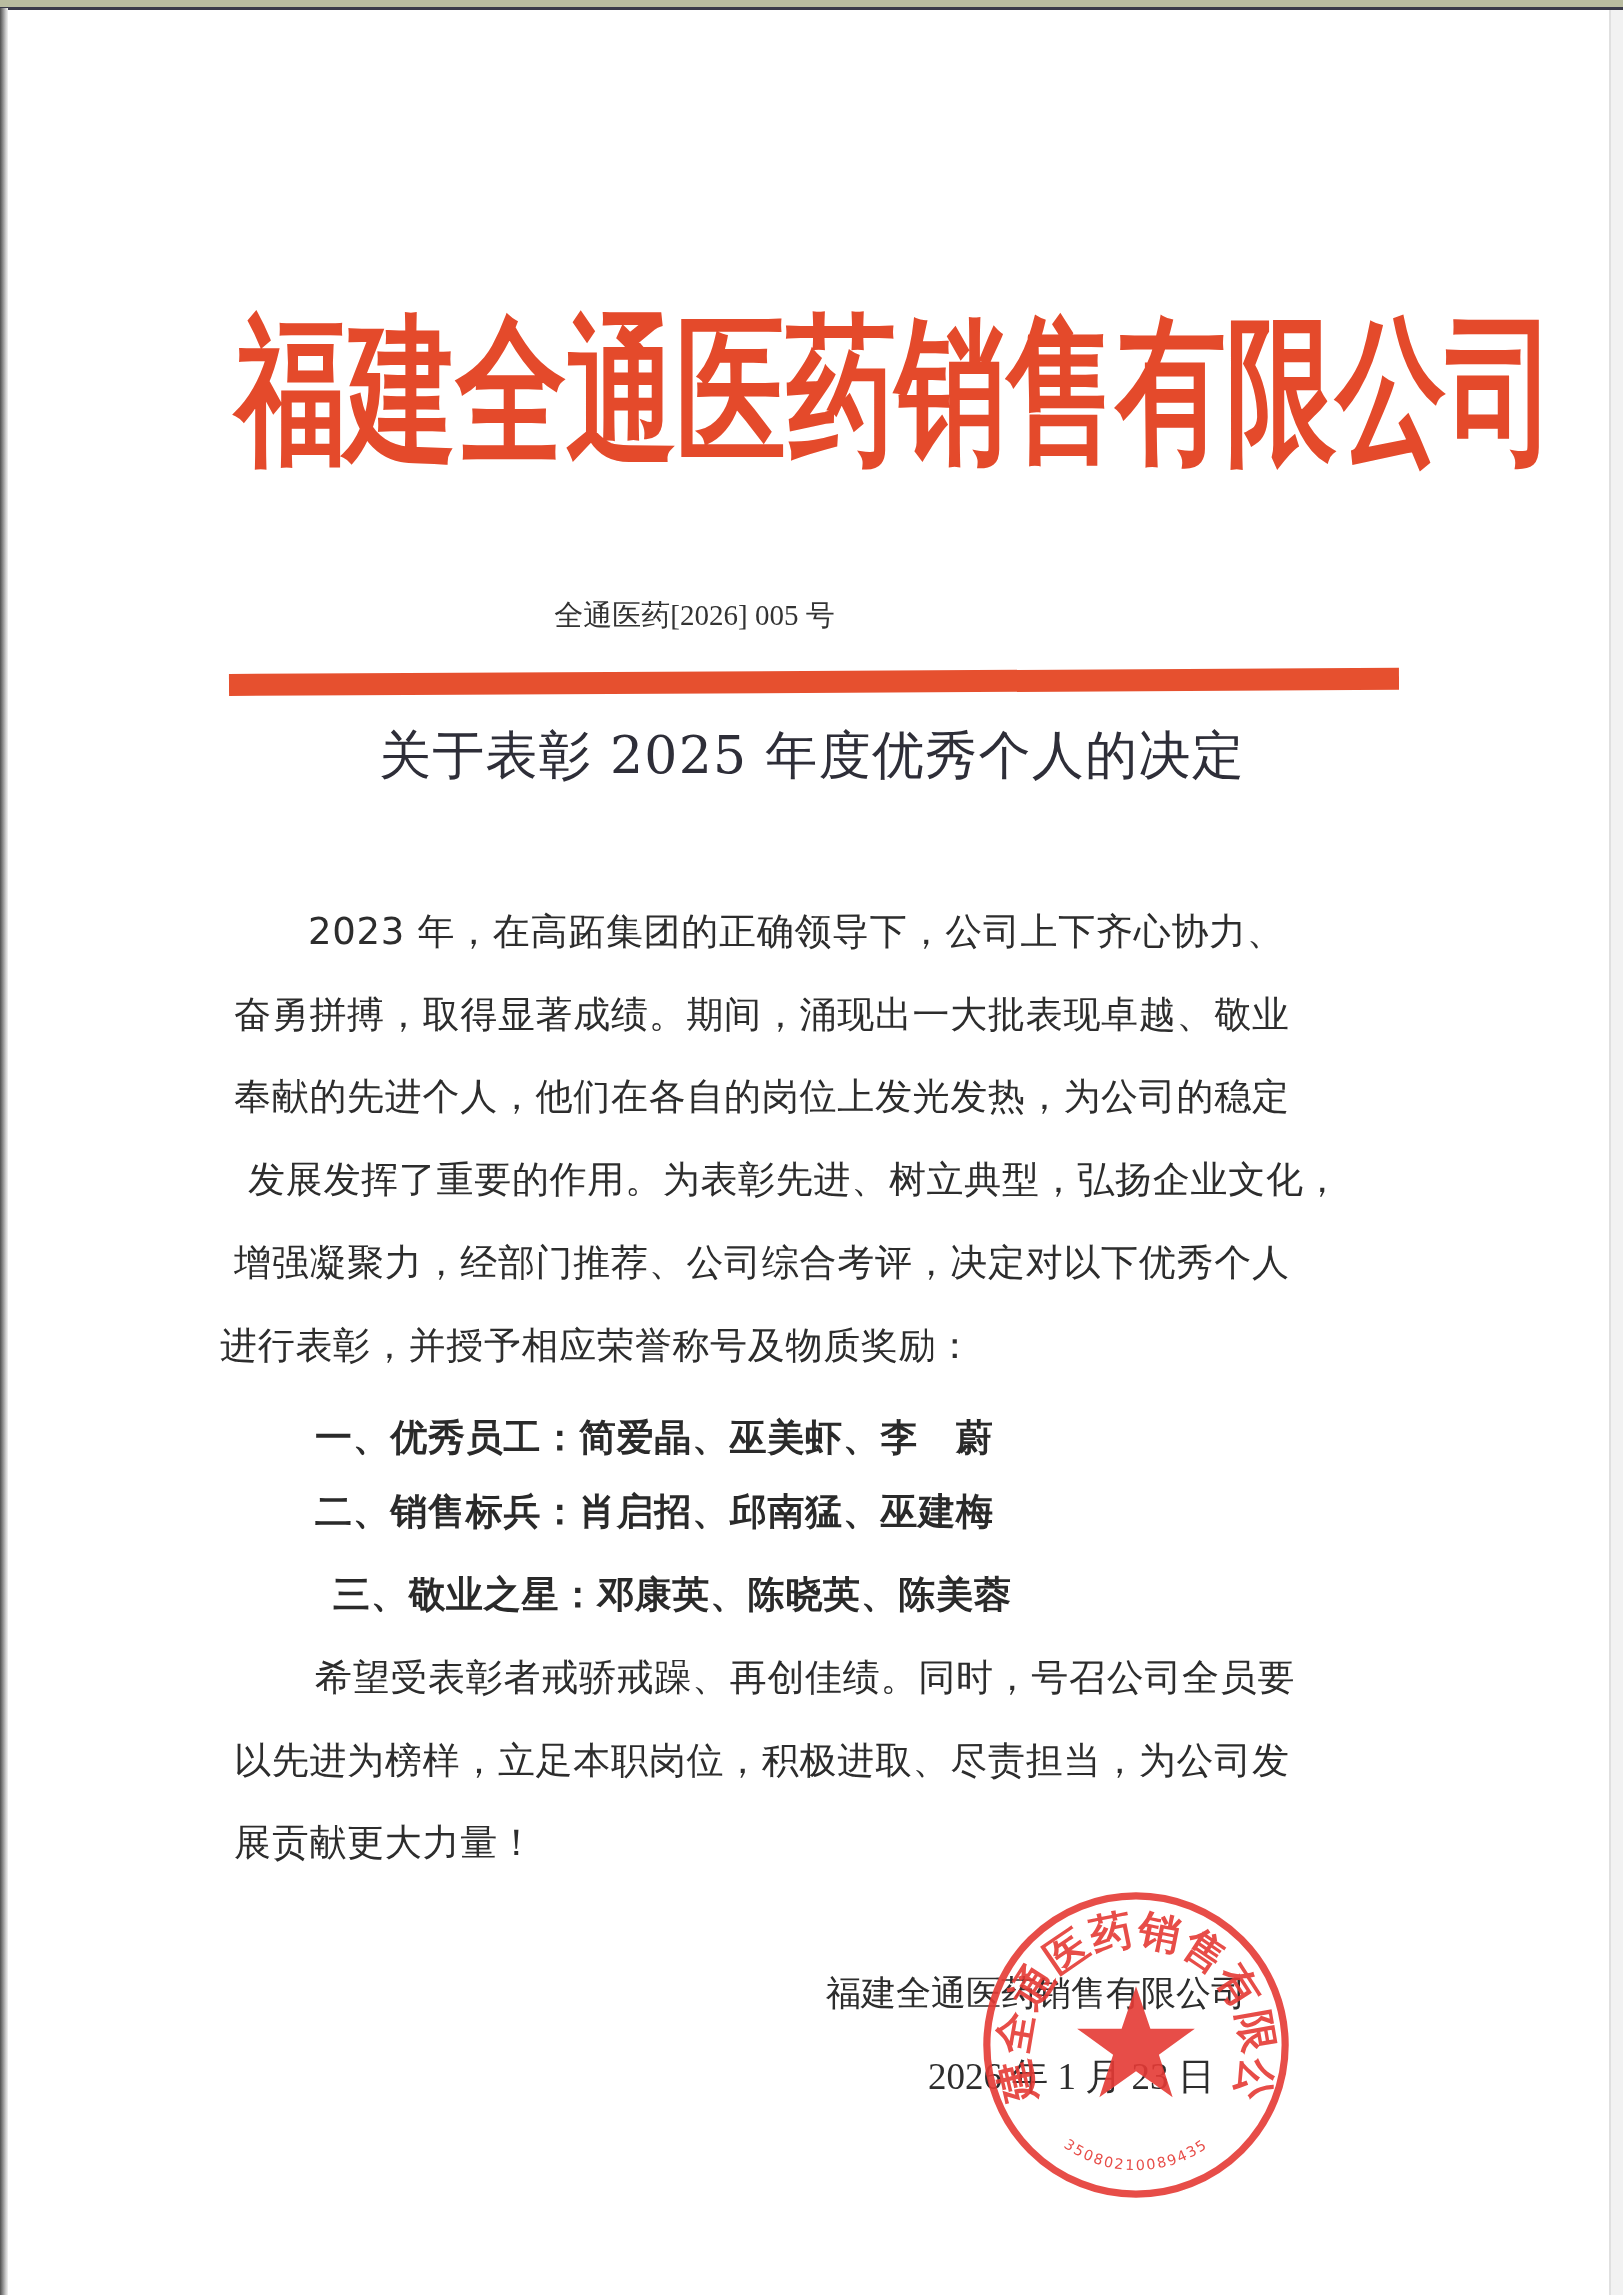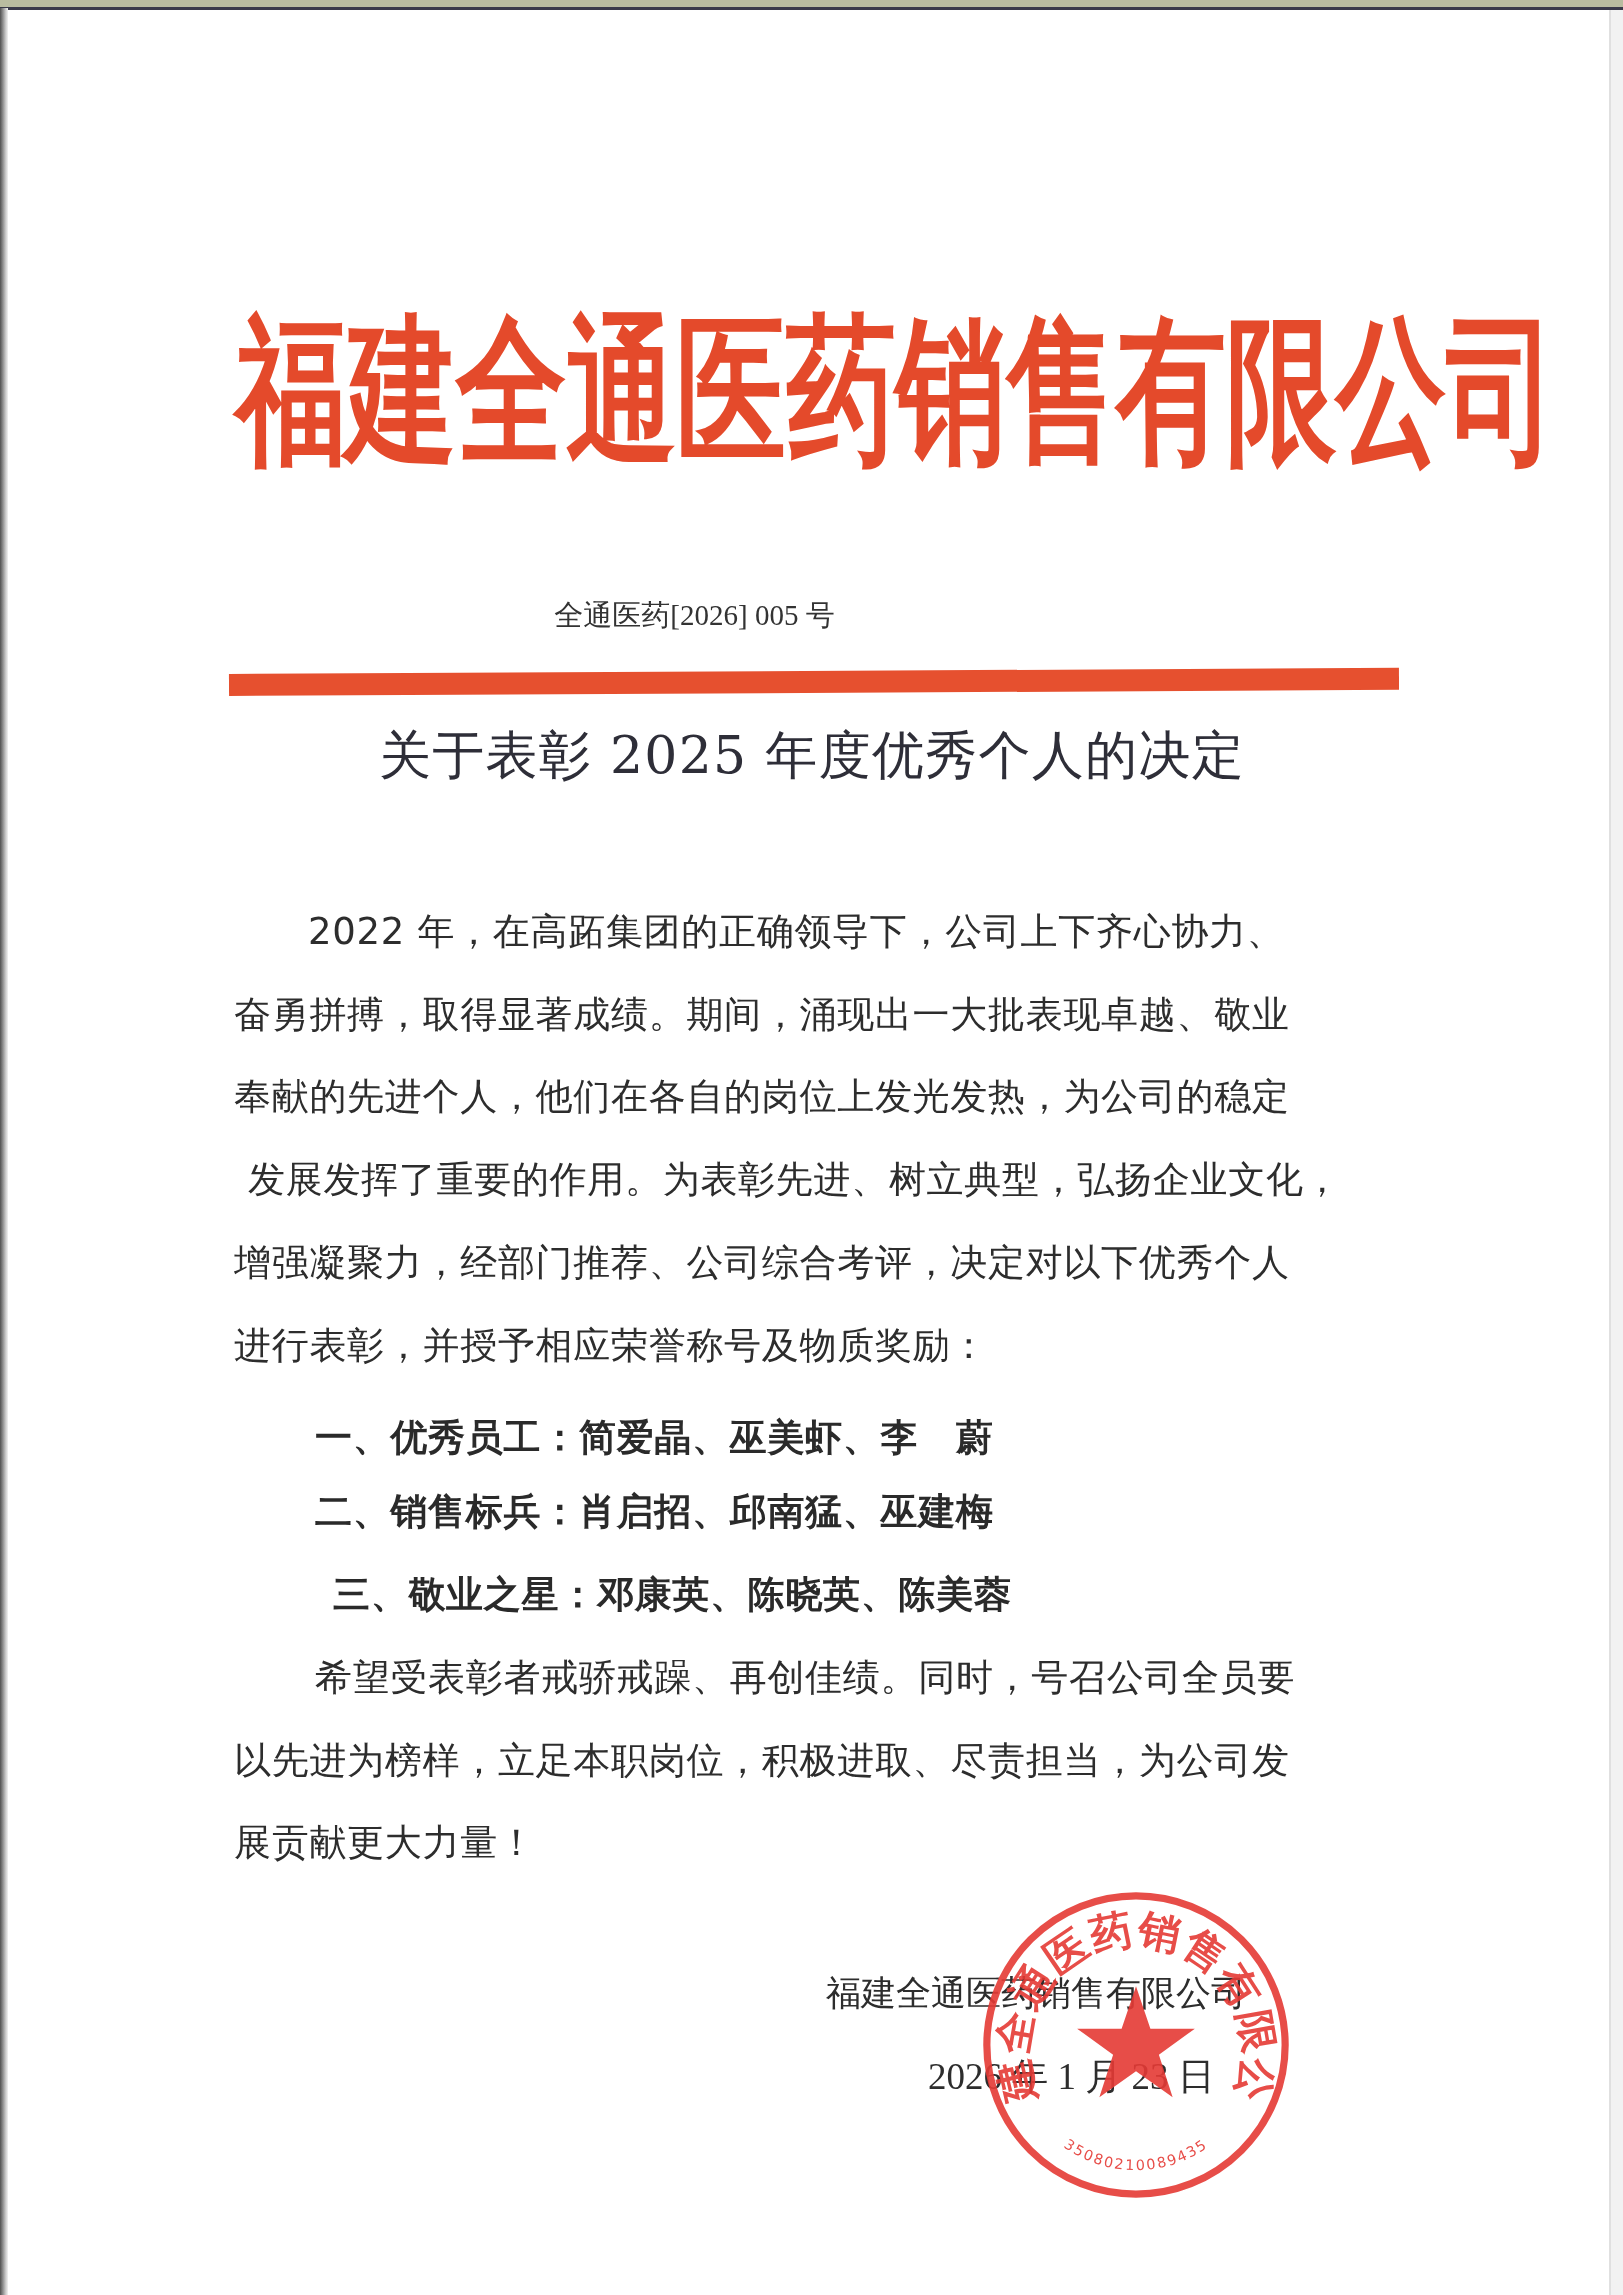--- a/index.html
+++ b/index.html
@@ -101,26 +101,26 @@
   <span class="banner-char">公</span>
   <span class="banner-char">司</span>
 </div>
 
 <div class="doc-number">全通医药[2026] 005 号</div>
 
 <div class="red-rule"></div>
 
 <div class="doc-title">关于表彰 2025 年度优秀个人的决定</div>
 
-<div class="body-line" style="left:308px; top:907px;">2022 年，在高跖集团的正确领导下，公司上下齐心协力、</div>
+<div class="body-line" style="left:308px; top:907px;">2023 年，在高跖集团的正确领导下，公司上下齐心协力、</div>
 <div class="body-line" style="left:234px; top:990px;">奋勇拼搏，取得显著成绩。期间，涌现出一大批表现卓越、敬业</div>
 <div class="body-line" style="left:234px; top:1072px;">奉献的先进个人，他们在各自的岗位上发光发热，为公司的稳定</div>
 <div class="body-line" style="left:248px; top:1155px;">发展发挥了重要的作用。为表彰先进、树立典型，弘扬企业文化，</div>
 <div class="body-line" style="left:234px; top:1238px;">增强凝聚力，经部门推荐、公司综合考评，决定对以下优秀个人</div>
-<div class="body-line" style="left:234px; top:1321px;text-align:right;">进行表彰，并授予相应荣誉称号及物质奖励：</div>
+<div class="body-line" style="left:220px; top:1321px;text-align:right;">进行表彰，并授予相应荣誉称号及物质奖励：</div>
 
 <div class="list-line" style="left:315px; top:1404px;margin-top:9px;">
   <span>一、优秀员工：</span><span>简爱晶、巫美虾、李　蔚</span>
 </div>
 <div class="list-line" style="left:315px; top:1487px;">
   <span>二、销售标兵：</span><span>肖启招、邱南猛、巫建梅</span>
 </div>
 <div class="list-line" style="left:333px; top:1570px;">
   <span>三、敬业之星：</span><span>邓康英、陈晓英、陈美蓉</span>
 </div>

